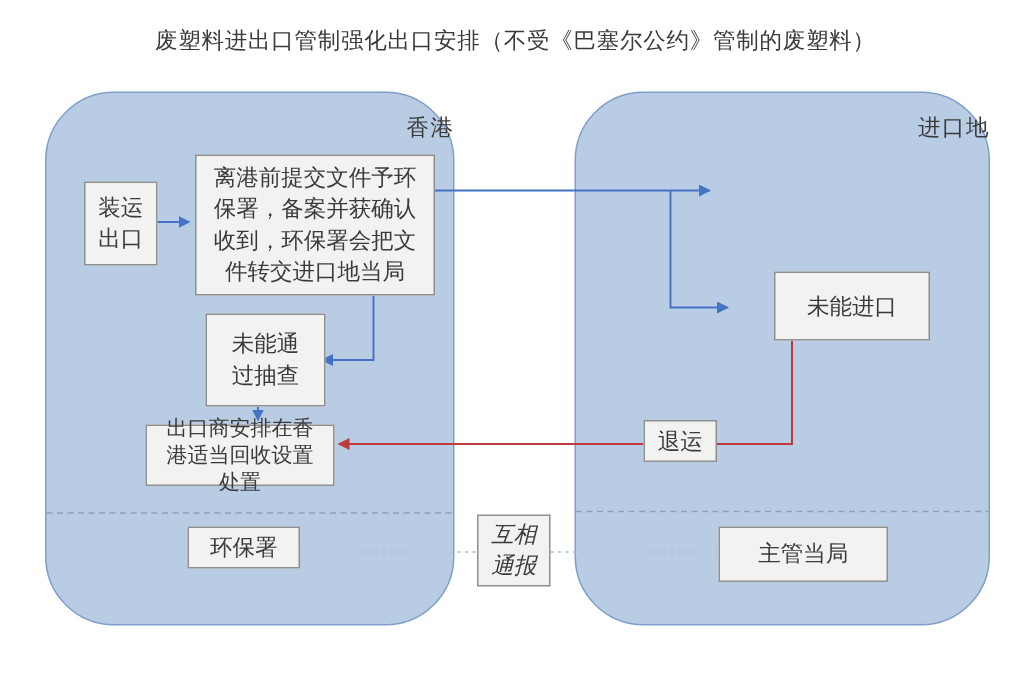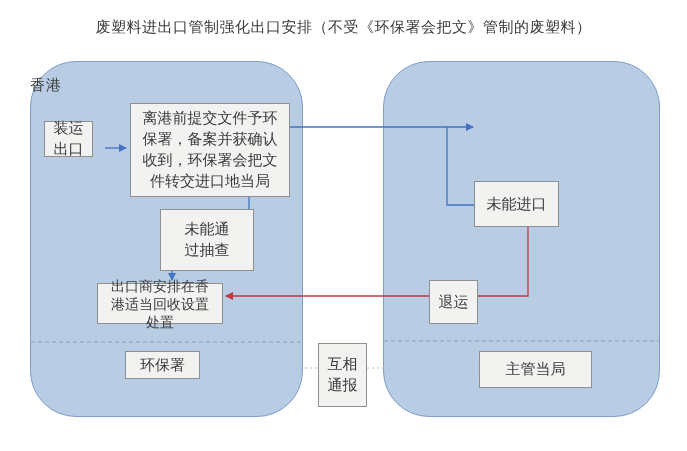--- a/index.html
+++ b/index.html
@@ -18,21 +18,21 @@
   }
   .region{
     position:absolute;
     background:var(--c-region_fill);
     border:1.5px solid var(--c-region_border);
     border-radius:46px;
     box-sizing:border-box;
   }
   .region-label{
     position:absolute;
-    text-align:left;font-size:15px;letter-spacing:1px;
+    text-align:right;font-size:15px;letter-spacing:1px;
     color:var(--c-text);
   }
   .node{
     position:absolute;
     background:var(--c-node_fill);
     border:1px solid var(--c-node_border);
     box-sizing:border-box;
     display:flex;align-items:center;justify-content:center;
     text-align:center;
     font-size:15px;line-height:21px;
@@ -48,26 +48,27 @@
   .fill-blue{fill:var(--c-arrow_blue);}
   .fill-red{fill:var(--c-arrow_red);}
   polyline{fill:none;stroke-width:1.3;}
   line{stroke-width:1;}
 </style>
 </head>
 <body>
 
 <div id="stage">
 
-  <div class="title">废塑料进出口管制强化出口安排（不受《环保署会把文》管制的废塑料）</div>
+  <div class="title">废塑料进出口管制强化出口安排（不受《巴塞尔公约》管制的废塑料）</div>
 
   <div class="region" style="left:30px;top:61px;width:273px;height:356px;"></div>
   <div class="region" style="left:383px;top:61px;width:277px;height:356px;"></div>
 
   <div class="region-label" style="left:30px;top:76px;width:273px;">香港</div>
+  <div class="region-label" style="left:383px;top:76px;width:277px;">进口地</div>
 
   <svg class="wires" width="687" height="451" viewBox="0 0 687 451">
     <defs>
       <marker id="arrow-blue" markerWidth="8" markerHeight="8" refX="7" refY="4" orient="auto" markerUnits="userSpaceOnUse">
         <path d="M0,0 L8,4 L0,8 Z" class="fill-blue"></path>
       </marker>
       <marker id="arrow-red" markerWidth="8" markerHeight="8" refX="7" refY="4" orient="auto" markerUnits="userSpaceOnUse">
         <path d="M0,0 L8,4 L0,8 Z" class="fill-red"></path>
       </marker>
     </defs>
@@ -81,40 +82,40 @@
     <polyline points="105,148 126,148" class="stroke-blue" marker-end="url(#arrow-blue)"></polyline>
     <polyline points="290,127 473,127" class="stroke-blue" marker-end="url(#arrow-blue)"></polyline>
     <polyline points="447,127 447,205 485,205" class="stroke-blue" marker-end="url(#arrow-blue)"></polyline>
     <polyline points="249,197 249,240 215,240" class="stroke-blue" marker-end="url(#arrow-blue)"></polyline>
     <polyline points="172,271 172,280" class="stroke-blue" marker-end="url(#arrow-blue)"></polyline>
 
     <polyline points="528,227 528,296 478,296" class="stroke-red"></polyline>
     <polyline points="429,296 226,296" class="stroke-red" marker-end="url(#arrow-red)"></polyline>
   </svg>
 
-  <div class="node" style="left:44px;top:121px;width:49px;height:36px;">装运
+  <div class="node" style="left:56px;top:121px;width:49px;height:56px;">装运
 出口</div>
 
   <div class="node" style="left:130px;top:103px;width:160px;height:94px;">离港前提交文件予环
 保署，备案并获确认
 收到，环保署会把文
 件转交进口地当局</div>
 
-  <div class="node" style="left:160px;top:209px;width:94px;height:62px;">未能通
+  <div class="node" style="left:137px;top:209px;width:80px;height:62px;">未能通
 过抽查</div>
 
   <div class="node small-lh" style="left:97px;top:283px;width:126px;height:41px;">出口商安排在香
 港适当回收设置
 处置</div>
 
   <div class="node" style="left:125px;top:351px;width:75px;height:28px;">环保署</div>
 
-  <div class="node" style="left:318px;top:343px;width:49px;height:64px;">互相
+  <div class="node" style="left:318px;top:343px;width:49px;height:48px;font-style:italic;">互相
 通报</div>
 
 
-  <div class="node" style="left:474px;top:181px;width:85px;height:46px;">未能进口</div>
+  <div class="node" style="left:516px;top:181px;width:104px;height:46px;">未能进口</div>
 
-  <div class="node" style="left:429px;top:280px;width:49px;height:44px;">退运</div>
+  <div class="node" style="left:429px;top:280px;width:49px;height:28px;">退运</div>
 
   <div class="node" style="left:479px;top:351px;width:113px;height:37px;">主管当局</div>
 
 </div>
 
 </body></html>

